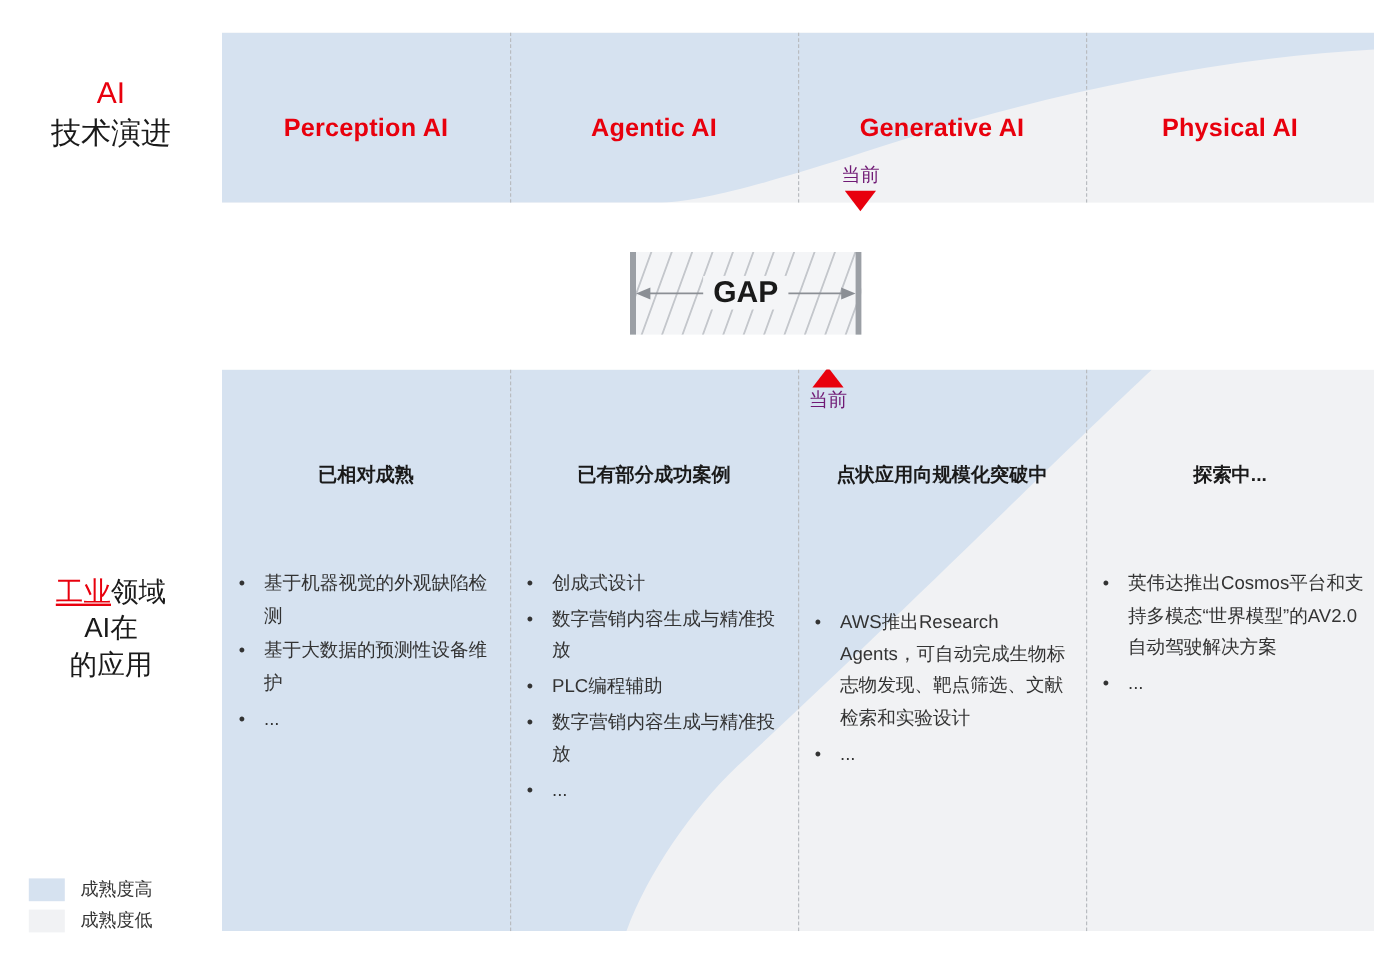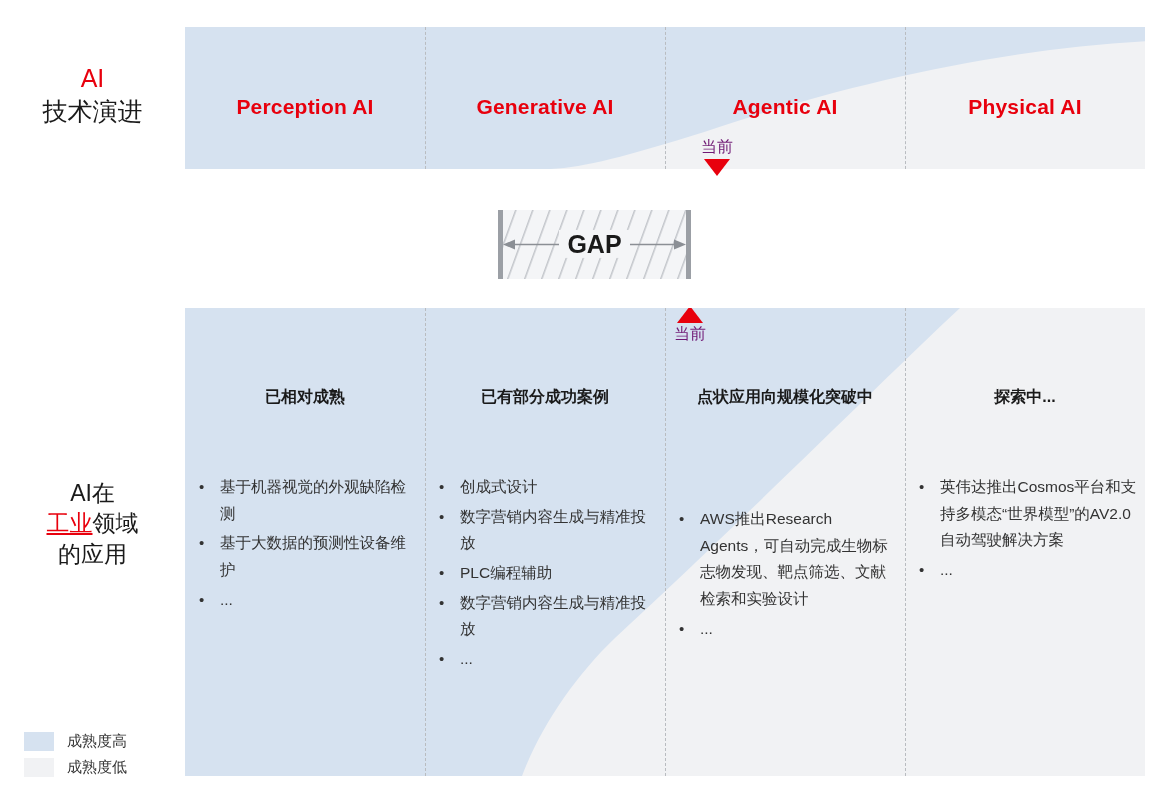--- a/index.html
+++ b/index.html
@@ -143,21 +143,21 @@
     border-left: 13px solid transparent;
     border-right: 13px solid transparent;
     border-bottom: 17px solid #e8000d;
   }
   #marker-header { left: 672px; top: 138px; }
   #marker-body   { left: 460px; top: -2px; }
 
   
   #gap-box {
     position: absolute;
-    left: 498px;
+    left: 525px;
     top: 210px;
     width: 193px;
     height: 69px;
   }
   #gap-box svg { display: block; }
   #gap-label {
     position: absolute;
     left: 0; right: 0;
     top: 50%;
     transform: translateY(-52%);
@@ -207,22 +207,22 @@
 </style>
 </head>
 <body>
 
 <div class="left-label" id="evolution-label">
   <div class="red-text">AI</div>
   <div>技术演进</div>
 </div>
 
 <div class="left-label" id="application-label">
+  <div><span class="red-underline">工业</span><span>领域</span></div>
   <div>AI在</div>
-  <div><span class="red-underline">工业</span><span>领域</span></div>
   <div>的应用</div>
 </div>
 
 <div id="legend">
   <div class="legend-row">
     <span class="legend-swatch" style="background:#d6e2f0"></span>
     <span>成熟度高</span>
   </div>
   <div class="legend-row">
     <span class="legend-swatch" style="background:#f1f2f4"></span>
@@ -240,24 +240,24 @@
   <div class="dividers">
     <div class="divider" style="left:240px"></div>
     <div class="divider" style="left:480px"></div>
     <div class="divider" style="left:720px"></div>
   </div>
   <div class="cols">
     <div class="col">
       <div class="col-title">Perception AI</div>
     </div>
     <div class="col">
+      <div class="col-title">Agentic AI</div>
+    </div>
+    <div class="col">
       <div class="col-title">Generative AI</div>
-    </div>
-    <div class="col">
-      <div class="col-title">Agentic AI</div>
     </div>
     <div class="col">
       <div class="col-title">Physical AI</div>
     </div>
   </div>
 </div>
 
 <div class="marker" id="marker-header">
   <div class="marker-text">当前</div>
   <div class="tri-down"></div>

